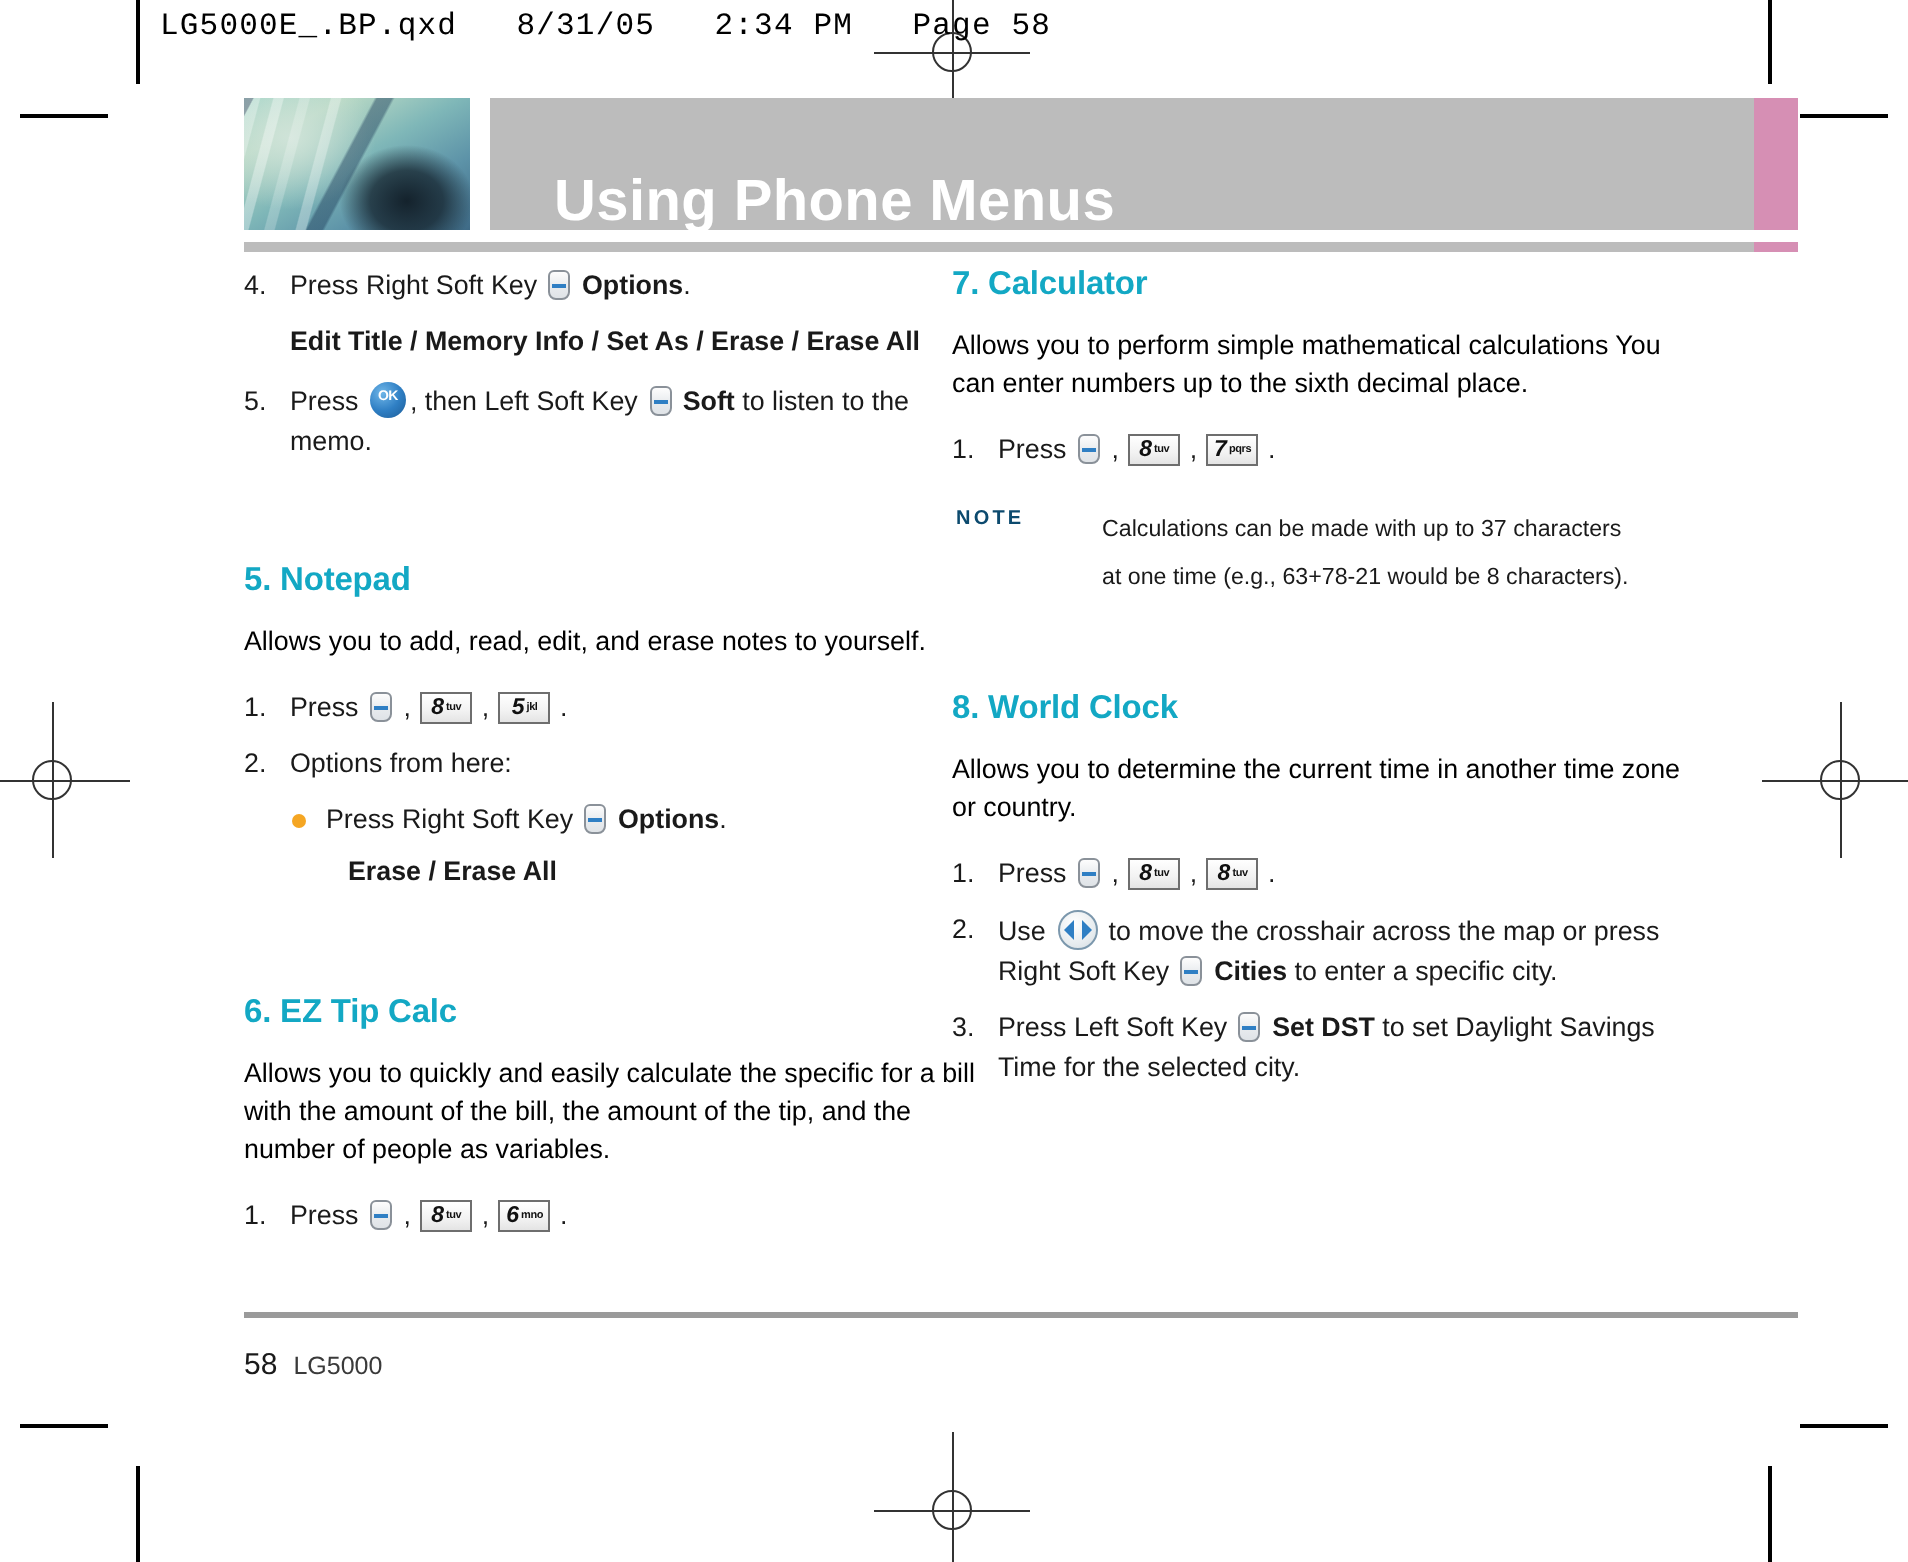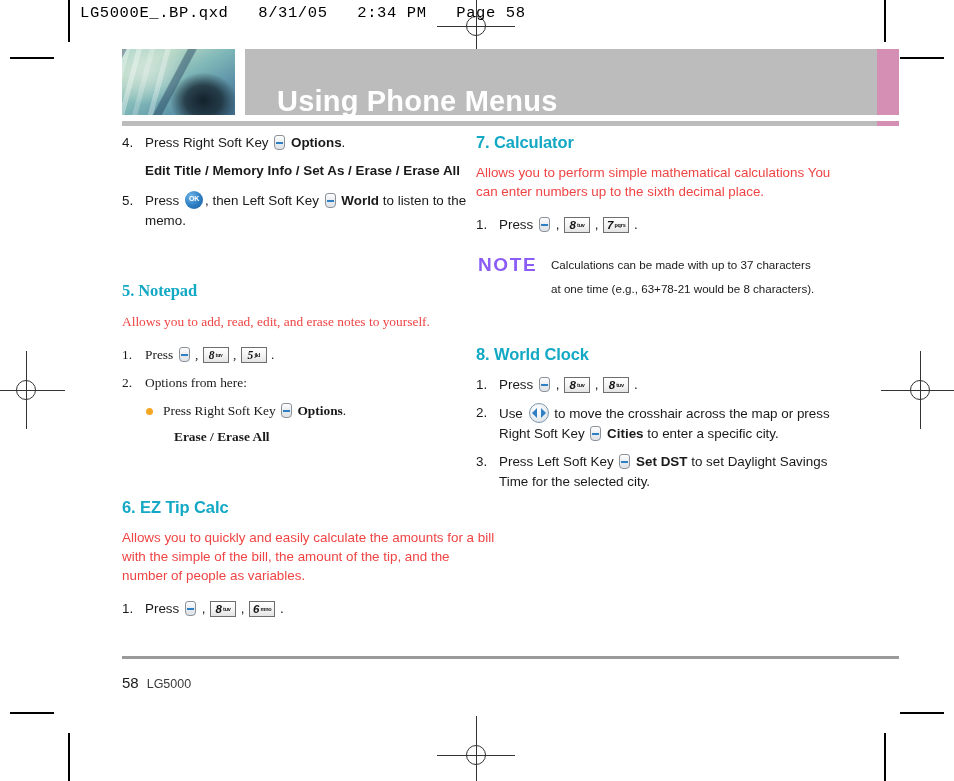--- a/index.html
+++ b/index.html
@@ -158,21 +158,21 @@
     font-size: 16.5px;
     font-weight: bold;
     color: #13a8c4;
     margin: 0 0 11px 0;
     letter-spacing: -0.1px;
   }
   p.body-text {
     font-size: 13.4px;
     line-height: 19px;
     margin: 0 0 14px 0;
-    color: #ef4444;
+    color: #000000;
   }
   ol.steps, ul.bullets {
     list-style: none;
     margin: 0;
     padding: 0;
   }
   li.step {
     position: relative;
     padding-left: 23px;
     font-size: 13.4px;
@@ -310,23 +310,23 @@
   .note {
     position: relative;
     margin: 18px 0 0 0;
     padding-left: 75px;
     min-height: 20px;
   }
   .note-label {
     position: absolute;
     left: 2px;
     top: 1px;
-    font-size: 19px;
-    font-weight: bold;
-    color: #8b5cf6;
+    font-size: 10px;
+    font-weight: bold;
+    color: #0c4a6e;
     letter-spacing: 1.6px;
   }
   .note-line {
     font-size: 11.6px;
     line-height: 24px;
     color: #1a1a1a;
   }
 
   
   .footer-rule {
@@ -410,25 +410,25 @@
       <li class="step">
         <span class="num">4.</span><span>Press Right Soft Key</span>
         <span class="softkey"></span>
         <b>Options</b><span>.</span>
       </li>
       <div class="sub-line">Edit Title / Memory Info / Set As / Erase / Erase All</div>
       <li class="step" style="margin-top:10px;">
         <span class="num">5.</span><span>Press</span>
         <span class="okkey"><span>OK</span></span><span>, then Left Soft Key</span>
         <span class="softkey"></span>
-        <b>World</b> <span>to listen to the memo.</span>
+        <b>Soft</b> <span>to listen to the memo.</span>
       </li>
     </ol>
 
-    <div style="margin-top:50px;font-family:Liberation Serif, serif;">
+    <div style="margin-top:50px;">
       <h2 class="section-title">5. Notepad</h2>
       <p class="body-text">Allows you to add, read, edit, and erase notes to yourself.</p>
       <ol class="steps">
         <li class="step">
           <span class="num">1.</span><span>Press</span>
           <span class="softkey"></span> ,
           <span class="numkey"><span class="dg">8</span><span class="lt">tuv</span></span> ,
           <span class="numkey"><span class="dg">5</span><span class="lt">jkl</span></span> .
         </li>
         <li class="step">
@@ -440,21 +440,21 @@
           <span class="dot"></span><span>Press Right Soft Key</span>
           <span class="softkey"></span>
           <b>Options</b><span>.</span>
         </li>
       </ul>
       <div class="sub-line" style="margin-left:52px;">Erase / Erase All</div>
     </div>
 
     <div style="margin-top:51px;">
       <h2 class="section-title">6. EZ Tip Calc</h2>
-      <p class="body-text">Allows you to quickly and easily calculate the amounts for a bill with the simple of the bill, the amount of the tip, and the number of people as variables.</p>
+      <p class="body-text">Allows you to quickly and easily calculate the specific for a bill with the amount of the bill, the amount of the tip, and the number of people as variables.</p>
       <ol class="steps">
         <li class="step">
           <span class="num">1.</span><span>Press</span>
           <span class="softkey"></span> ,
           <span class="numkey"><span class="dg">8</span><span class="lt">tuv</span></span> ,
           <span class="numkey"><span class="dg">6</span><span class="lt">mno</span></span> .
         </li>
       </ol>
     </div>
   </div>
@@ -474,20 +474,21 @@
       </ol>
       <div class="note">
         <div class="note-label">NOTE</div>
         <div class="note-line">Calculations can be made with up to 37 characters</div>
         <div class="note-line">at one time (e.g., 63+78-21 would be 8 characters).</div>
       </div>
     </div>
 
     <div style="margin-top:44px;">
       <h2 class="section-title">8. World Clock</h2>
+      <p class="body-text">Allows you to determine the current time in another time zone or country.</p>
       <ol class="steps">
         <li class="step">
           <span class="num">1.</span><span>Press</span>
           <span class="softkey"></span> ,
           <span class="numkey"><span class="dg">8</span><span class="lt">tuv</span></span> ,
           <span class="numkey"><span class="dg">8</span><span class="lt">tuv</span></span> .
         </li>
         <li class="step">
           <span class="num">2.</span><span>Use</span>
           <span class="navkey"><span class="arrow left"></span><span class="arrow right"></span></span>

